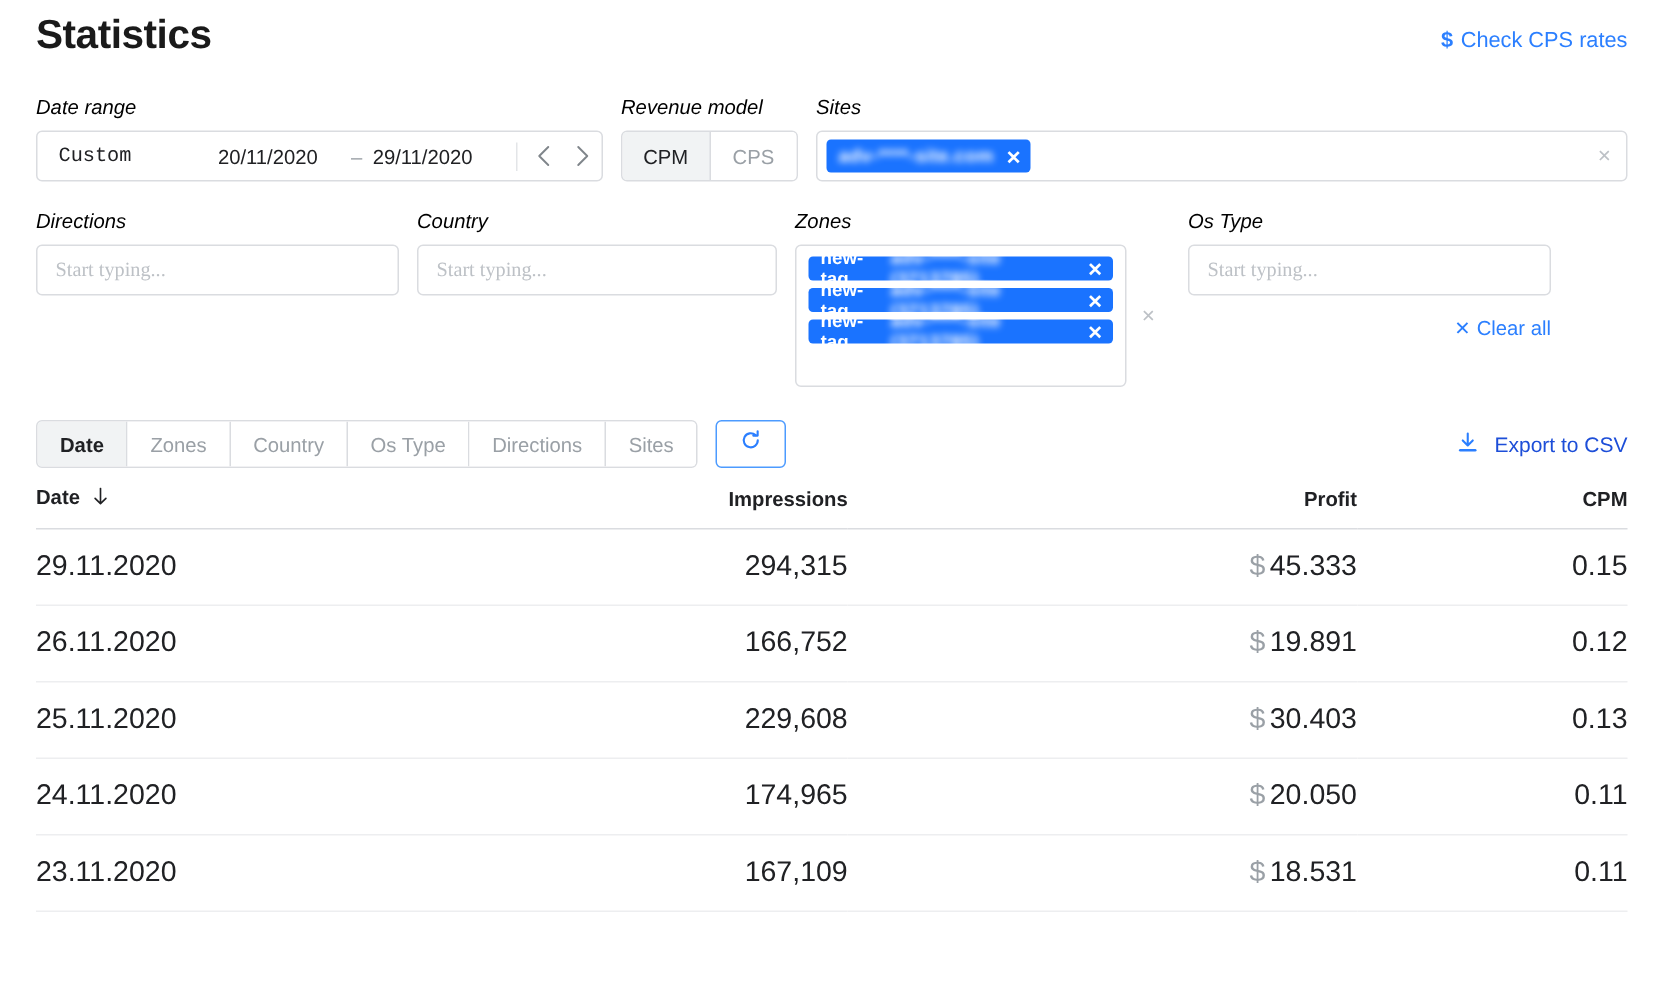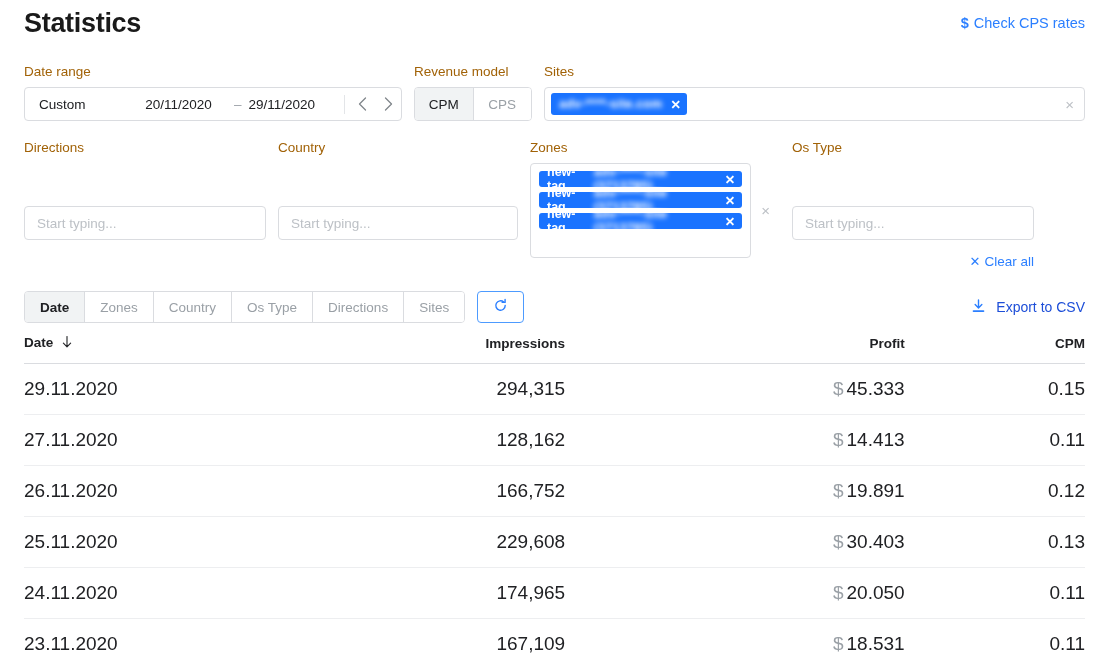--- a/index.html
+++ b/index.html
@@ -6,37 +6,37 @@
   html, body {
     width: 1109px; height: 664px;
     background: #ffffff;
     font-family: "Liberation Sans", sans-serif;
     color: #202124;
     overflow: hidden;
   }
   .page { position: relative; width: 1109px; height: 664px; padding: 0 24px; }
 
   
-  .header { display: flex; align-items: flex-start; justify-content: space-between; padding-top: 6px; }
+  .header { display: flex; align-items: center; justify-content: space-between; padding-top: 6px; }
   .page-title { font-size: 27px; font-weight: bold; letter-spacing: -0.3px; color: #1a1a1a; line-height: 34px; }
   .cps-link { display: inline-flex; align-items: center; gap: 5px; color: #2b7fff; font-size: 14.5px; line-height: 20px; margin-top: 7px; cursor: pointer; white-space: nowrap; }
   .cps-link .dollar { font-weight: bold; font-size: 14.5px; }
 
   
-  .filter-label { font-size: 13.5px; color: #a16207; margin-bottom: 7px; line-height: 16px; }
+  .filter-label { font-size: 13.5px; color: #000000; margin-bottom: 7px; line-height: 16px; font-style: italic; }
   .filters-row-1 { display: flex; align-items: flex-start; margin-top: 24px; gap: 12px; }
   .f-daterange { width: 378px; }
   .f-revenue { width: 118px; }
   .f-sites { flex: 1; }
 
   .date-box {
     height: 34px; border: 1px solid #dadce0; border-radius: 4px; background: #fff;
     display: flex; align-items: center; font-size: 13.5px; color: #202124;
   }
-  .date-custom { padding-left: 14px; width: 126px; }
+  .date-custom { padding-left: 14px; width: 126px; font-family: Liberation Mono, monospace; }
   .date-from { width: 86px; text-align: left; }
   .date-dash { color: #9aa0a6; padding: 0 7px; }
   .date-to { width: 86px; }
   .date-divider { width: 1px; height: 19px; background: #e3e5e8; margin-left: 14px; }
   .date-navs { display: flex; align-items: center; margin-left: 4px; }
   .nav-btn { width: 26px; height: 30px; display: flex; align-items: center; justify-content: center; cursor: pointer; }
   .nav-btn svg { display: block; }
 
   .seg-group { display: flex; height: 34px; border: 1px solid #dadce0; border-radius: 4px; overflow: hidden; width: 118px; }
   .seg { flex: 1; display: flex; align-items: center; justify-content: center; font-size: 13.5px; cursor: pointer; background: #fff; color: #9aa0a6; }
@@ -59,22 +59,22 @@
   .chip .chip-x { font-weight: bold; font-size: 12.5px; cursor: pointer; padding-left: 1px; }
 
   .filters-row-2 { display: flex; align-items: flex-start; margin-top: 19px; gap: 12px; }
   .f-directions { width: 242px; }
   .f-country { width: 240px; }
   .f-zones { width: 240px; }
   .f-ostype { width: 242px; margin-left: 10px; }
 
   .text-input {
     height: 34px; width: 100%; border: 1px solid #dadce0; border-radius: 4px;
-    background: #fff; padding: 0 12px; font-size: 13.5px; font-family: Liberation Sans, sans-serif;
-    color: #202124; outline: none; margin-top: 43px;
+    background: #fff; padding: 0 12px; font-size: 13.5px; font-family: Liberation Serif, serif;
+    color: #202124; outline: none;
   }
   .text-input::placeholder { color: #bdc1c6; }
 
   .zones-wrap { display: flex; align-items: stretch; }
   .zones-box {
     width: 240px; border: 1px solid #dadce0; border-radius: 4px; background: #fff;
     padding: 7px 8px 22px 8px; display: flex; flex-direction: column; gap: 5px; position: relative;
   }
   .zones-box .chip { height: 16px; width: 100%; justify-content: space-between; padding: 0 7px 0 8px; }
   .zones-box .chip .chip-text { display: inline-flex; align-items: center; gap: 4px; overflow: hidden; }
@@ -279,26 +279,20 @@
       </tr>
     </thead>
     <tbody>
       <tr>
         <td class="col-date">29.11.2020</td>
         <td>294,315</td>
         <td><span class="cur">$</span><span>45.333</span></td>
         <td>0.15</td>
       </tr>
       <tr>
-        <td class="col-date">27.11.2020</td>
-        <td>128,162</td>
-        <td><span class="cur">$</span><span>14.413</span></td>
-        <td>0.11</td>
-      </tr>
-      <tr>
         <td class="col-date">26.11.2020</td>
         <td>166,752</td>
         <td><span class="cur">$</span><span>19.891</span></td>
         <td>0.12</td>
       </tr>
       <tr>
         <td class="col-date">25.11.2020</td>
         <td>229,608</td>
         <td><span class="cur">$</span><span>30.403</span></td>
         <td>0.13</td>

